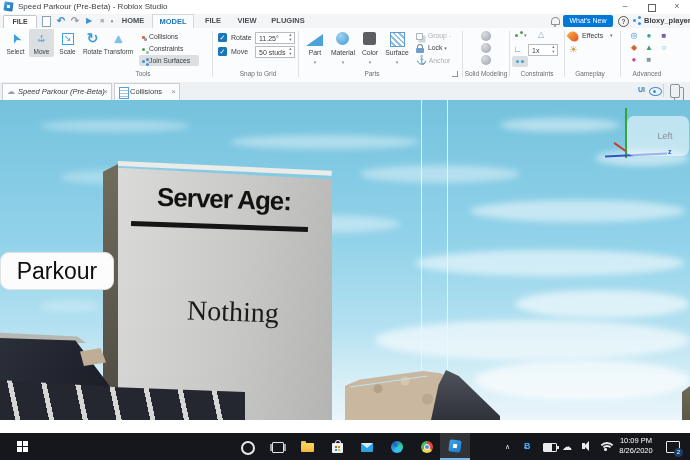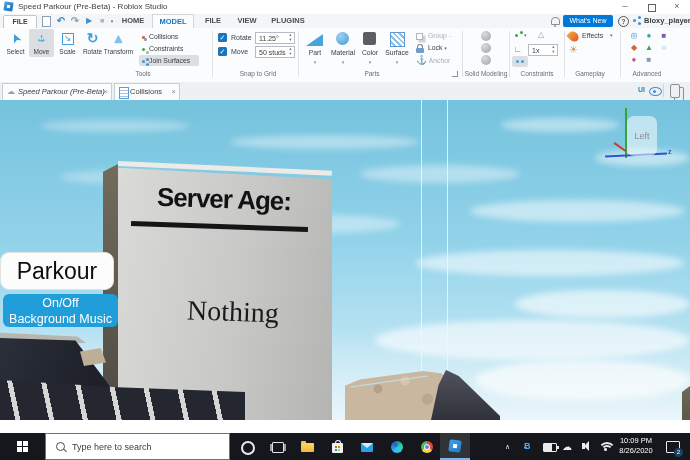--- a/index.html
+++ b/index.html
@@ -59,21 +59,21 @@
   .scripticon{position:absolute;left:4px;top:3px;width:8px;height:10px;background:repeating-linear-gradient(#fff 0 2px,#9cc4e8 2px 3px);border:1px solid #5d9bd3;}
   .eye{position:absolute;width:11px;height:7px;border:1.3px solid #3f8fd4;border-radius:50%;}
   .eye::after{content:"";position:absolute;left:3px;top:1.5px;width:3px;height:3px;border-radius:50%;background:#3f8fd4;}
   .device{position:absolute;width:8px;height:12px;border:1.3px solid #8a9097;border-radius:2px;box-shadow:4px 3px 0 -1px #eef1f3,4px 3px 0 0 #8a9097;}
   
   .viewport{position:absolute;left:0;top:100px;width:690px;height:320px;overflow:hidden;
     background:linear-gradient(#74c2dd,#93d3ea 45%,#b9e3f2 75%,#d8eef6);}
   .cloud{position:absolute;background:#fff;border-radius:50%;filter:blur(3px);}
   .haze{position:absolute;left:0;top:230px;width:690px;height:90px;background:linear-gradient(rgba(255,255,255,0),rgba(255,255,255,.45));}
   .vline{position:absolute;width:1px;background:rgba(233,249,253,.85);}
-  .cube{position:absolute;left:627px;top:16px;width:30px;height:40px;background:rgba(252,253,255,.55);border-radius:7px;text-align:center;font-size:9px;color:#8a8f94;line-height:40px;}
+  .cube{position:absolute;left:627px;top:16px;width:48px;height:40px;background:rgba(252,253,255,.55);border-radius:7px;text-align:center;font-size:9px;color:#8a8f94;line-height:40px;padding-left:14px;}
   .axis-g{position:absolute;left:625px;top:8px;width:1.5px;height:50px;background:#35a535;}
   .axis-b{position:absolute;left:605px;top:54px;width:62px;height:1.5px;background:#2f55cc;transform:rotate(-3deg);}
   .axis-r{position:absolute;left:613px;top:46px;width:14px;height:1.5px;background:#cc3b2f;transform:rotate(35deg);}
   .zlab{position:absolute;left:668px;top:48px;font-size:7px;font-weight:bold;color:#2f55cc;}
   .wall-side{position:absolute;left:103px;top:64px;width:15px;height:256px;background:linear-gradient(#716c5c,#4e4a42);clip-path:polygon(0 3%,100% 0,100% 100%,0 100%);}
   .wall-face{position:absolute;left:118px;top:64px;width:214px;height:256px;background:linear-gradient(100deg,#dadad8,#c8c8c6 55%,#b4b4b2);clip-path:polygon(0 1.5%,100% 6%,100% 100%,0 100%);}
   .wall-top{position:absolute;left:118px;top:61px;width:214px;height:5px;background:#ebebe8;transform:rotate(2.6deg);transform-origin:left;}
   .board-title{position:absolute;left:128px;top:84px;width:192px;text-align:center;font-size:26px;font-weight:bold;letter-spacing:-1px;color:#121212;transform:rotate(2deg);}
   .board-underline{position:absolute;left:131px;top:124px;width:177px;height:5px;background:#151515;transform:rotate(2deg);}
   .board-value{position:absolute;left:148px;top:196px;width:170px;text-align:center;font-family:"Liberation Serif",serif;font-size:28px;color:#1a1a1a;transform:rotate(2deg);}
@@ -348,35 +348,27 @@
     <div class="sel-edge" style="left:350px;top:281px;width:78px;height:1px;transform:rotate(-8deg);"></div>
     <div class="redge"></div>
 
     <div class="axis-g"></div>
     <div class="axis-b"></div>
     <div class="axis-r"></div>
     <div class="cube">Left</div>
     <span class="zlab">z</span>
 
     <div class="btn-spectate">Parkour</div>
-    <div class="btn-music">
-      <div>On/Off</div>
-      <div>Background Music</div>
-    </div>
   </div>
 
   <div class="statusstrip"></div>
 
   <div class="taskbar">
     <div class="startbtn">
       <span class="winlogo"></span>
-    </div>
-    <div class="searchbox">
-      <span class="mag"></span>
-      <span class="searchtext">Type here to search</span>
     </div>
     <div class="tbicon" style="left:232px;">
         <span class="ring"></span>
       </div>
     <div class="tbicon" style="left:262px;">
         <span class="tview"></span>
       </div>
     <div class="tbicon" style="left:292px;">
         <span class="folder"></span>
       </div>

